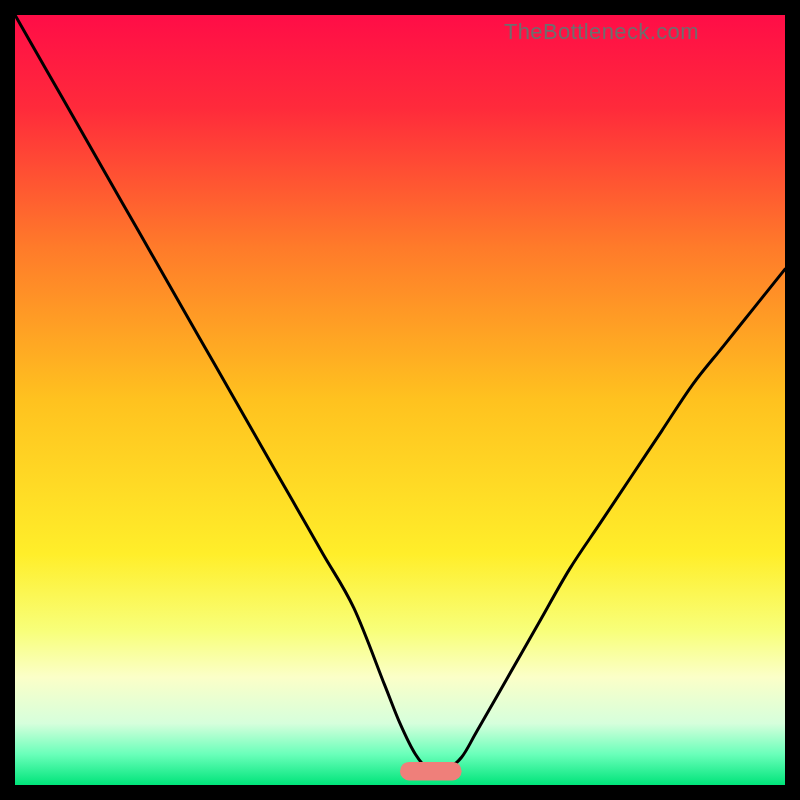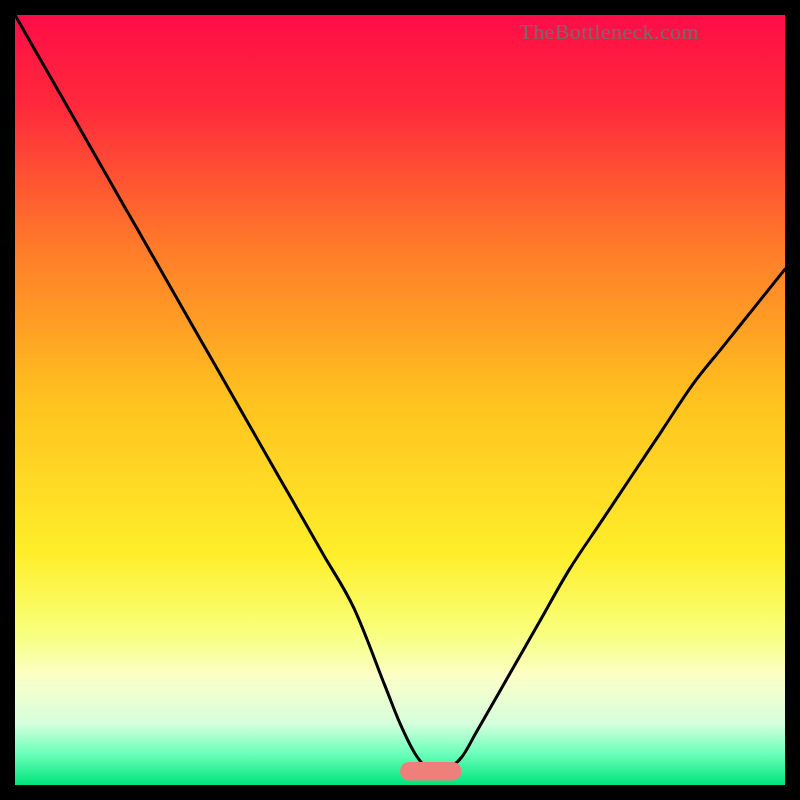--- a/index.html
+++ b/index.html
@@ -11,21 +11,20 @@
     background: #000000;
     font-family: Arial, Helvetica, sans-serif;
   }
   .frame {
     position: absolute;
     left: 15px;
     top: 15px;
     width: 696px;
     height: 770px;
     background: #000000;
-    font-family: Liberation Serif, serif;
   }
   .plot-area {
     position: absolute;
     left: 0;
     top: 0;
     width: 770px;
     height: 770px;
   }
   .watermark {
     position: absolute;

